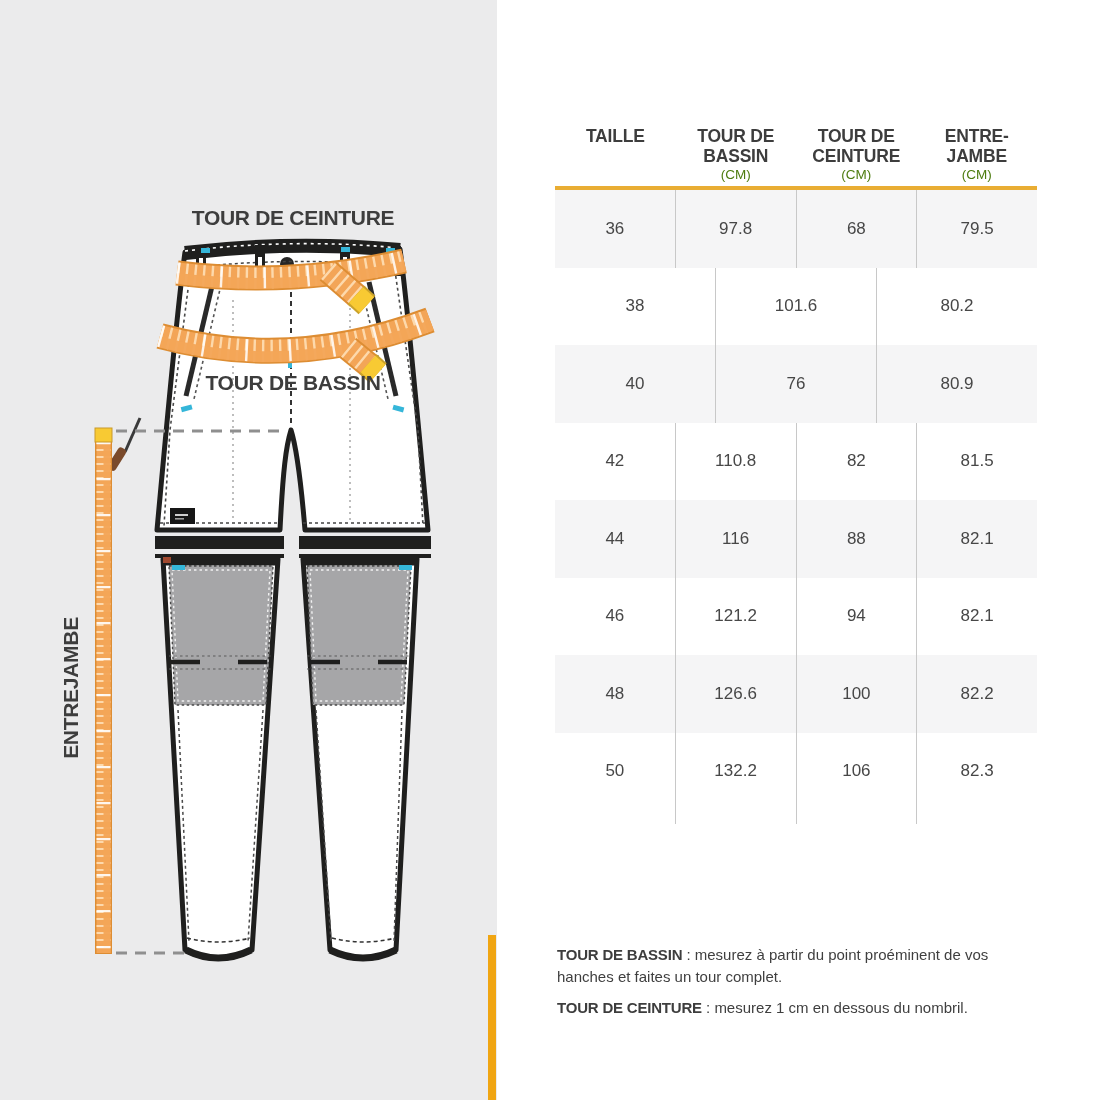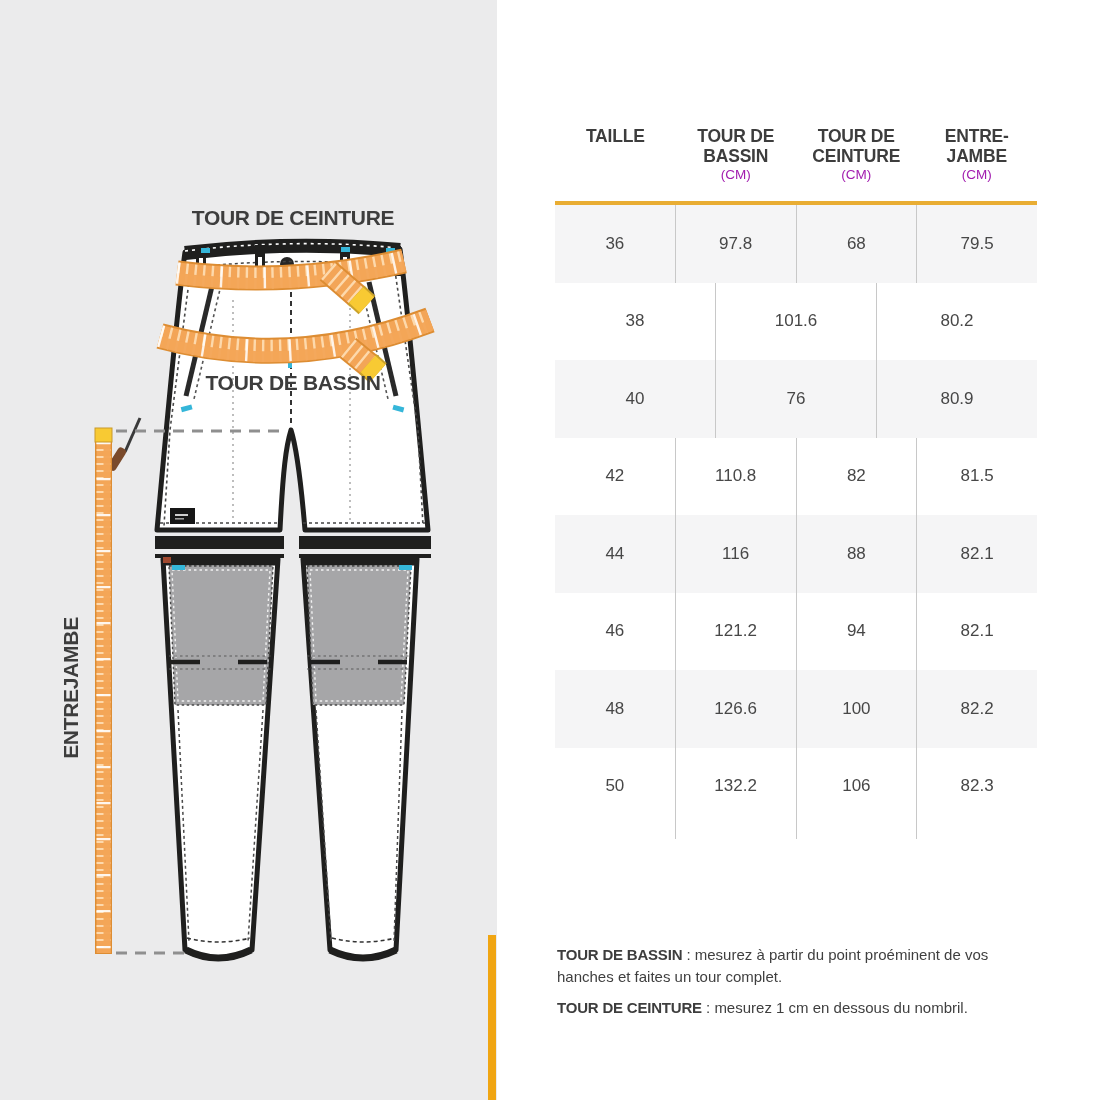--- a/index.html
+++ b/index.html
@@ -8,24 +8,24 @@
   
   .panel{position:absolute;left:0;top:0;width:497px;height:1100px;background:#ebebec;}
   .panel svg{position:absolute;left:0;top:0;}
   .diagram-label{position:absolute;font-weight:bold;font-size:21px;letter-spacing:-0.3px;
                  color:#3d3d3d;white-space:nowrap;}
   #lbl-ceinture{left:293px;top:206px;transform:translateX(-50%);}
   #lbl-bassin{left:293px;top:371px;transform:translateX(-50%);}
   #lbl-entrejambe{left:71px;top:688px;transform:translate(-50%,-50%) rotate(-90deg);}
   
   .size-table{position:absolute;left:555px;top:126px;width:482px;}
-  .thead{display:flex;border-bottom:4px solid #e9ad33;padding-bottom:17px;justify-content:flex-end;}
+  .thead{display:flex;border-bottom:4px solid #e9ad33;padding-bottom:2px;justify-content:flex-end;}
   .th{flex:1;text-align:center;}
   .th .l1,.th .l2{font-weight:bold;font-size:17.5px;line-height:20px;letter-spacing:-0.2px;color:#3d3d3d;}
-  .th .unit{font-size:13.5px;line-height:18px;color:#a21caf;}
+  .th .unit{font-size:13.5px;line-height:18px;color:#4d7c0f;}
   .trow{display:flex;height:77.5px;}
   .trow.alt{background:#f5f5f6;}
   .td{flex:1;display:flex;align-items:center;justify-content:center;
       font-size:17px;color:#474747;}
   .td + .td{border-left:1px solid #c8c8c8;}
   .stub{display:flex;height:14px;}
   .stub .td{font-size:0;}
   
   .notes{position:absolute;left:557px;top:944px;width:472px;}
   .notes p{margin:0 0 9px 0;font-size:15px;line-height:22px;color:#3f3f3f;}

